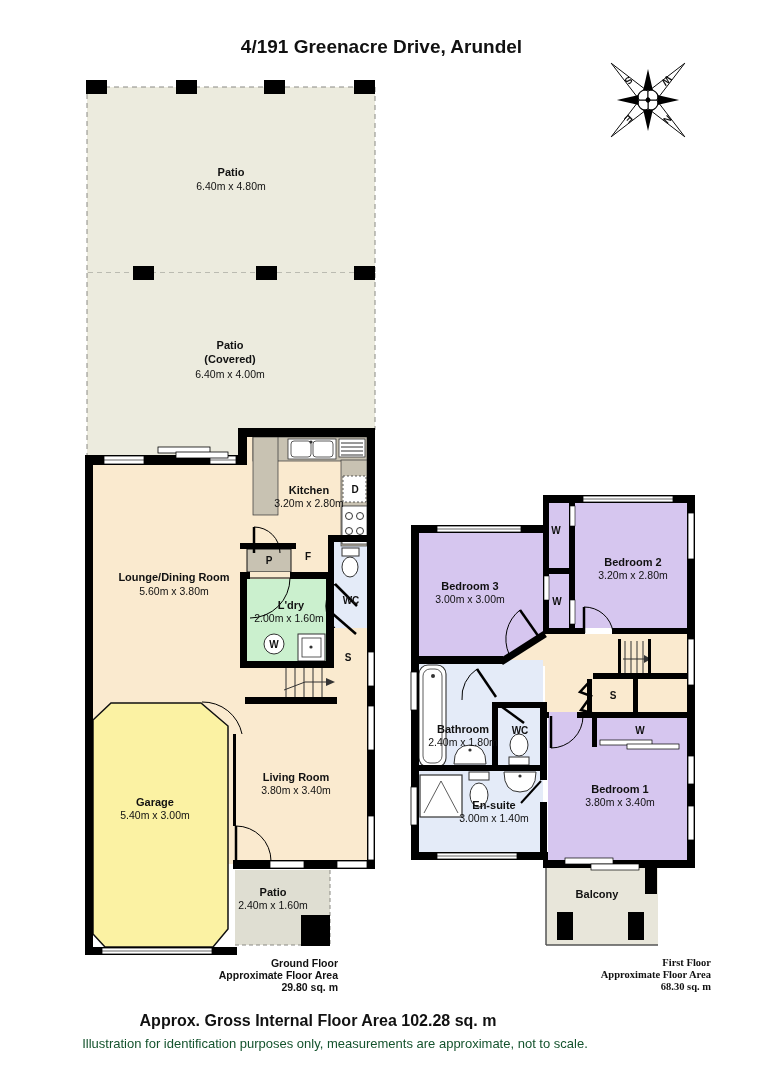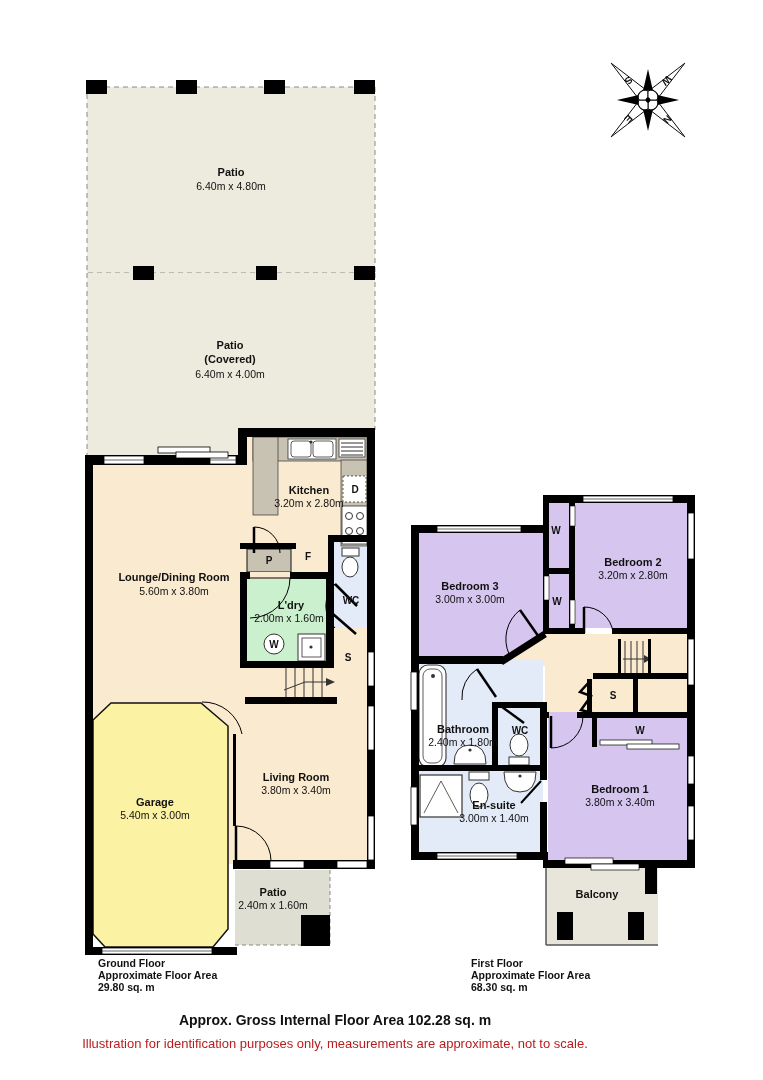--- a/index.html
+++ b/index.html
@@ -1,36 +1,37 @@
 <!DOCTYPE html>
 <html><head>
 <meta charset="utf-8">
 <style>
   html,body{margin:0;padding:0;background:#ffffff;}
   #canvas{position:relative;width:763px;height:1080px;background:#fff;overflow:hidden;
           font-family:"Liberation Sans", sans-serif;color:#111;}
   .abs{position:absolute;}
   #title{top:36px;left:0;width:763px;text-align:center;font-size:19px;font-weight:bold;}
-  .floor-label{font-size:10.5px;font-weight:bold;text-align:left;line-height:12px;}
+  .floor-label{font-size:10.5px;font-weight:bold;text-align:right;line-height:12px;}
   #gf-label{top:957px;left:98px;width:240px;}
-  #ff-label{top:957px;left:471px;width:240px;}
-  #gross{top:1012px;left:35px;width:600px;text-align:center;font-size:14px;font-weight:bold;}
-  #disclaimer{top:1036px;left:35px;width:600px;text-align:center;font-size:13px;color:#b91c1c;}
+  #ff-label{top:957px;left:471px;width:240px;font-family:Liberation Serif, serif;}
+  #gross{top:1012px;left:18px;width:600px;text-align:center;font-size:16px;font-weight:bold;}
+  #disclaimer{top:1036px;left:35px;width:600px;text-align:center;font-size:13px;color:#14532d;}
   svg{position:absolute;top:0;left:0;}
   svg text{font-family:"Liberation Sans", sans-serif;fill:#111;}
   .rn{font-size:11px;font-weight:bold;text-anchor:middle;}
   .rd{font-size:10.5px;text-anchor:middle;}
   .mk{font-size:10px;font-weight:bold;text-anchor:middle;}
   .cp{font-size:10px;font-weight:bold;text-anchor:middle;}
 </style>
 </head>
 <body>
 
 <div id="canvas">
 
+  <div id="title" class="abs">4/191 Greenacre Drive, Arundel</div>
 
   <svg width="763" height="1080" viewBox="0 0 763 1080">
 
     <g>
 
       <g>
         <rect x="87" y="87" width="288" height="186" fill="#ECEBDE" stroke="#8a8a84" stroke-width="1" stroke-dasharray="5,4"></rect>
         <rect x="87" y="273" width="288" height="184" fill="#ECEBDE"></rect>
         <line x1="87" y1="273" x2="87" y2="455" stroke="#8a8a84" stroke-dasharray="5,4"></line>
         <line x1="375" y1="273" x2="375" y2="430" stroke="#8a8a84" stroke-dasharray="5,4"></line>

